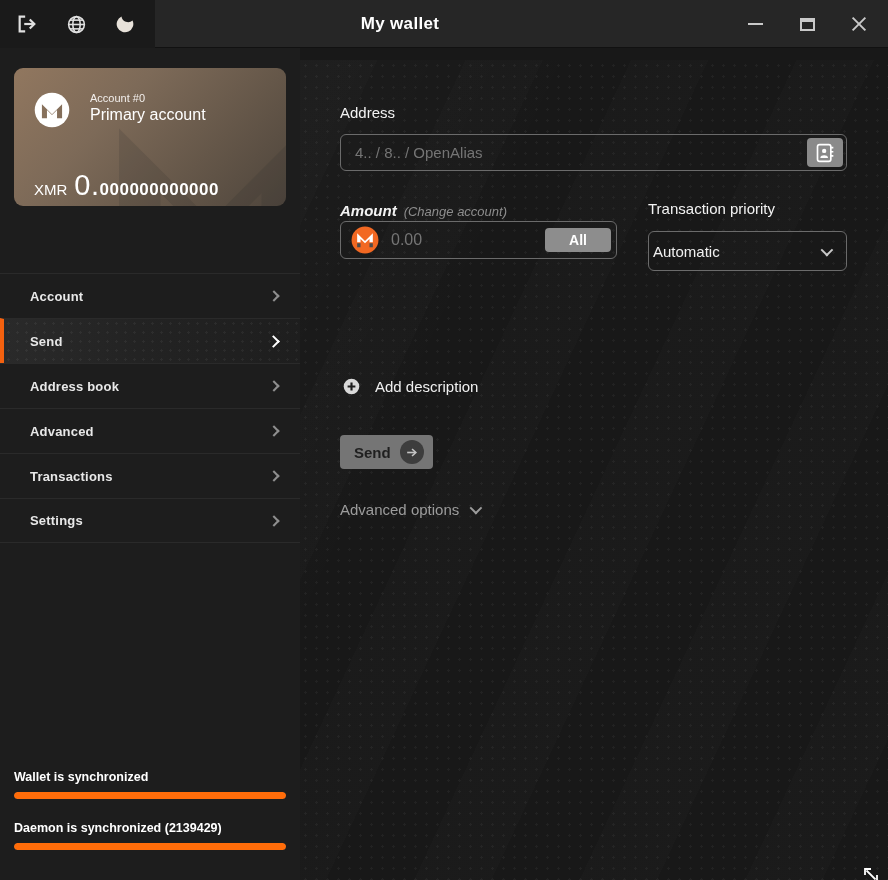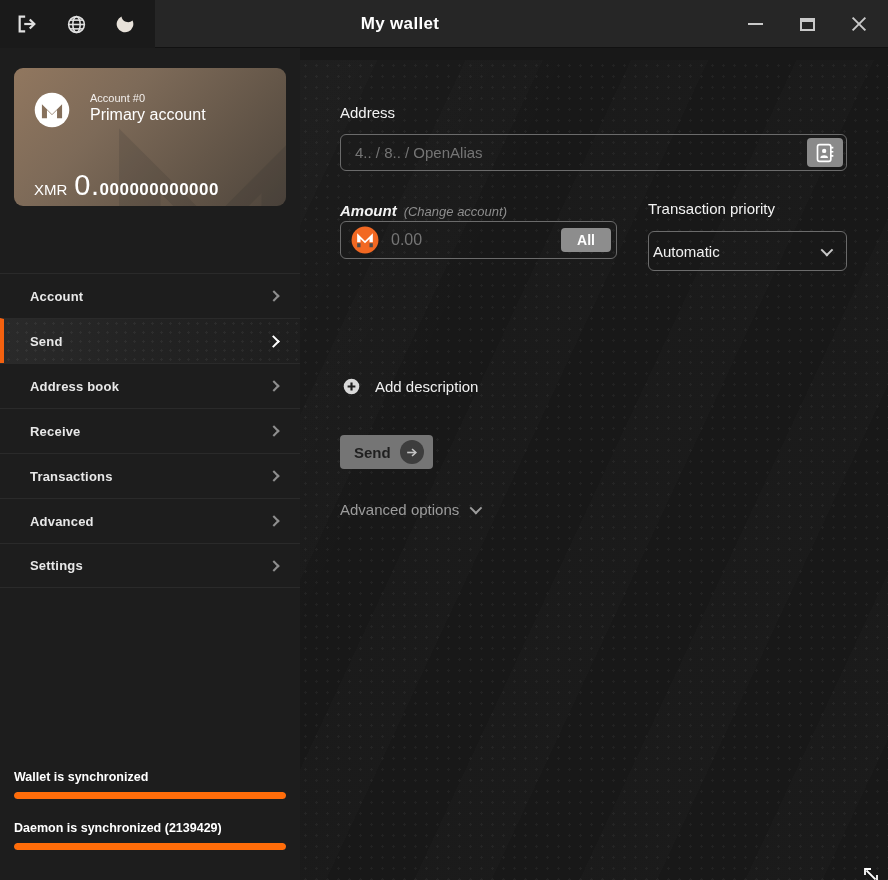--- a/index.html
+++ b/index.html
@@ -91,21 +91,21 @@
 
   .amount-block { position:absolute; left:40px; top:142px; width:277px; }
   .amount-label-row { display:flex; align-items:baseline; gap:7px;font-style:italic; }
   .change-account { color:#8d8d8d; font-size:13px; cursor:pointer; }
   .amount-input-wrap { position:relative; margin-top:2px; }
   .amount-input { width:277px; height:38px; background:transparent; border:1px solid #6b6b6b;
     border-radius:6px; color:#e8e8e8; font-size:16px; padding:0 56px 0 50px; outline:none;
     font-family:"Liberation Sans","DejaVu Sans",sans-serif; }
   .amount-input::placeholder { color:#757575; }
   .xmr-coin { position:absolute; left:11px; top:5px; width:28px; height:28px; }
-  .all-btn { position:absolute; right:6px; top:7px; height:24px; padding:0 16px;
+  .all-btn { position:absolute; right:6px; top:7px; height:24px; padding:0 24px;
     background:#8d8d8d; border:none; border-radius:4px; color:#fff; font-size:14px;
     font-weight:700; cursor:pointer; font-family:"Liberation Sans","DejaVu Sans",sans-serif; }
 
   .priority-block { position:absolute; left:348px; top:140px; width:199px; }
   .dropdown { margin-top:14px; height:40px; border:1px solid #6b6b6b; border-radius:6px;
     display:flex; align-items:center; padding:0 16px 0 4px; cursor:pointer; }
   .dropdown .dd-value { color:#f0f0f0; font-size:15px; }
   .dd-chev { width:9px; height:9px; border-right:2px solid #c9c9c9; border-bottom:2px solid #c9c9c9;
     transform:rotate(45deg) translateY(-2px); margin-left:auto; }
 
@@ -207,29 +207,25 @@
       </div>
       <div class="menu-item selected">
         <span class="lbl">Send</span>
         <span class="chev"></span>
       </div>
       <div class="menu-item sub">
         <span class="lbl">Address book</span>
         <span class="chev"></span>
       </div>
       <div class="menu-item">
-        <span class="lbl">Receive</span>
+        <span class="lbl">Advanced</span>
         <span class="chev"></span>
       </div>
       <div class="menu-item">
         <span class="lbl">Transactions</span>
-        <span class="chev"></span>
-      </div>
-      <div class="menu-item">
-        <span class="lbl">Advanced</span>
         <span class="chev"></span>
       </div>
       <div class="menu-item">
         <span class="lbl">Settings</span>
         <span class="chev"></span>
       </div>
     </div>
 
     <div class="side-status">
       <div class="sync-label">Wallet is synchronized</div>

